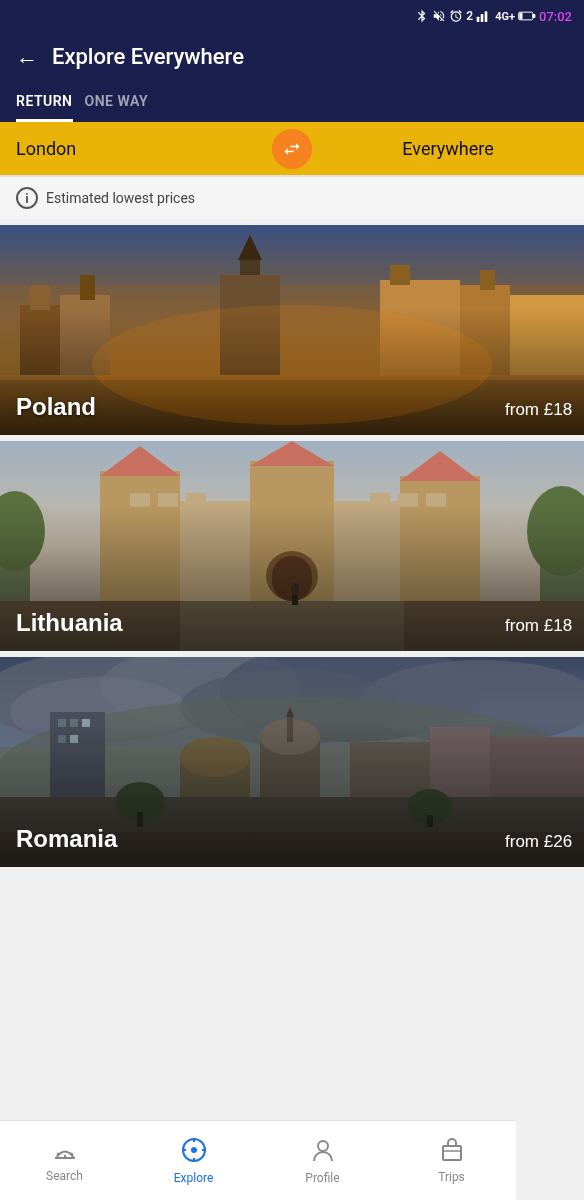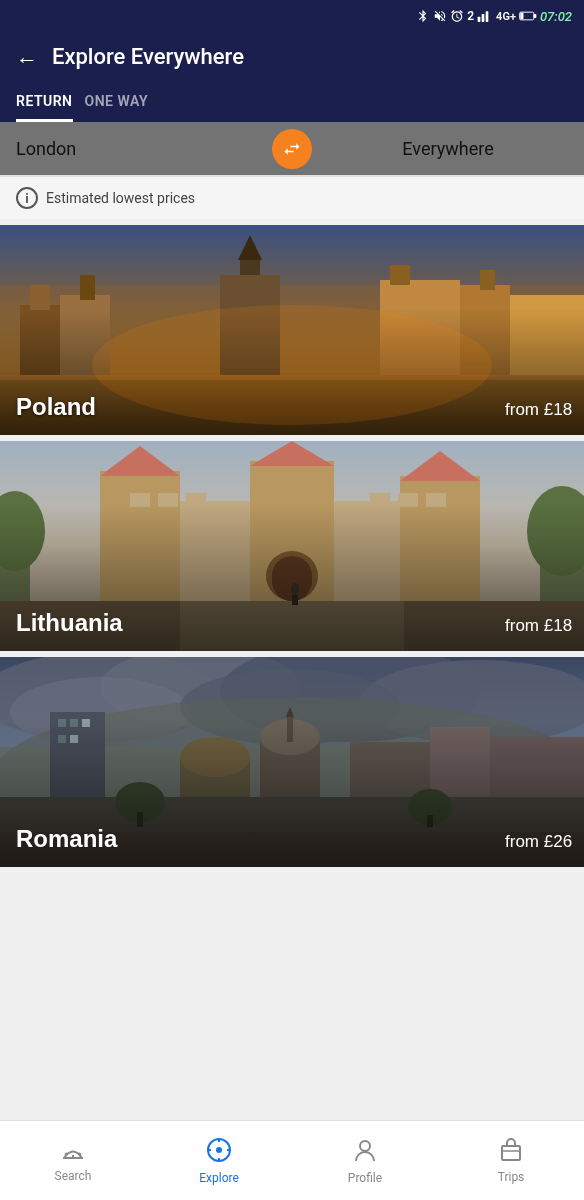--- a/index.html
+++ b/index.html
@@ -16,24 +16,23 @@
     .status-bar {
       background: #1a1f4e;
       height: 32px;
       display: flex;
       align-items: center;
       justify-content: flex-end;
       padding: 0 12px;
       gap: 4px;
     }
     .status-bar-text {
-      color: #86efac;
+      color: #d946ef;
       font-size: 13px;
       font-weight: 500;
-      font-style: italic;
     }
     .status-icons {
       display: flex;
       align-items: center;
       gap: 3px;
       color: white;
       font-size: 11px;
     }
 
     
@@ -73,21 +72,21 @@
       text-transform: uppercase;
       border-bottom: 3px solid transparent;
     }
     .tab.active {
       color: white;
       border-bottom: 3px solid white;
     }
 
     
     .search-area {
-      background: #737373;
+      background: #eab308;
       margin: 0;
       padding: 0;
       border-bottom: 1px solid #e0e0e0;
     }
 
     
     .location-row {
       display: flex;
       align-items: center;
       border-bottom: 1px solid #e0e0e0;
@@ -182,21 +181,21 @@
     .scene-svg {
       position: absolute;
       top: 0; left: 0;
       width: 100%; height: 100%;
     }
 
     
     .bottom-nav {
       position: fixed;
       bottom: 0;
-      width: 584px;
+      width: 516px;
       background: white;
       border-top: 1px solid #e0e0e0;
       display: flex;
       height: 80px;
     }
     .nav-item {
       flex: 1;
       display: flex;
       flex-direction: column;
       align-items: center;

